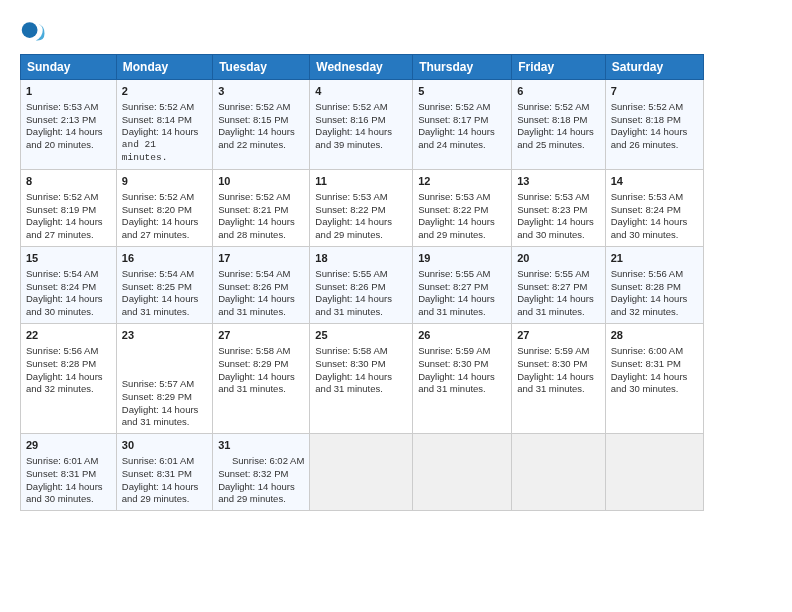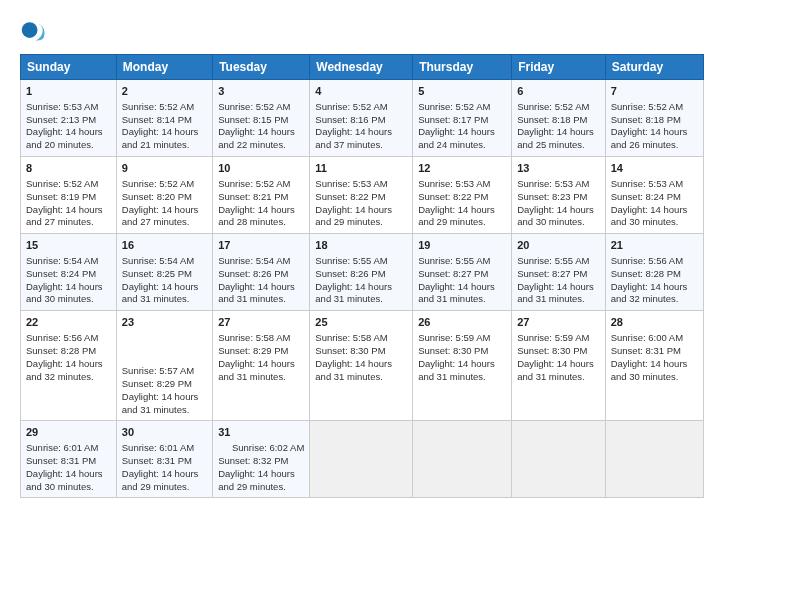--- a/index.html
+++ b/index.html
@@ -133,35 +133,35 @@
             <span style="display: block;">Sunrise: 5:53 AM</span>
             <span style="display: block;">Sunset: 2:13 PM</span>
             <span style="display: block;">Daylight: 14 hours</span>
             <span style="display: block;">and 20 minutes.</span>
           </td>
           <td>
             <span class="day-num">2</span>
             <span style="display: block;">Sunrise: 5:52 AM</span>
             <span style="display: block;">Sunset: 8:14 PM</span>
             <span style="display: block;">Daylight: 14 hours</span>
-            <span style="display: block;">and 21 minutes.</span>
+            <span style="display: block; font-family: Liberation Mono, monospace;">and 21 minutes.</span>
           </td>
           <td>
             <span class="day-num">3</span>
             <span style="display: block;">Sunrise: 5:52 AM</span>
             <span style="display: block;">Sunset: 8:15 PM</span>
             <span style="display: block;">Daylight: 14 hours</span>
             <span style="display: block;">and 22 minutes.</span>
           </td>
           <td>
             <span class="day-num">4</span>
             <span style="display: block;">Sunrise: 5:52 AM</span>
             <span style="display: block;">Sunset: 8:16 PM</span>
             <span style="display: block;">Daylight: 14 hours</span>
-            <span style="display: block;">and 37 minutes.</span>
+            <span style="display: block;">and 39 minutes.</span>
           </td>
           <td>
             <span class="day-num">5</span>
             <span style="display: block;">Sunrise: 5:52 AM</span>
             <span style="display: block;">Sunset: 8:17 PM</span>
             <span style="display: block;">Daylight: 14 hours</span>
             <span style="display: block;">and 24 minutes.</span>
           </td>
           <td>
             <span class="day-num">6</span>

